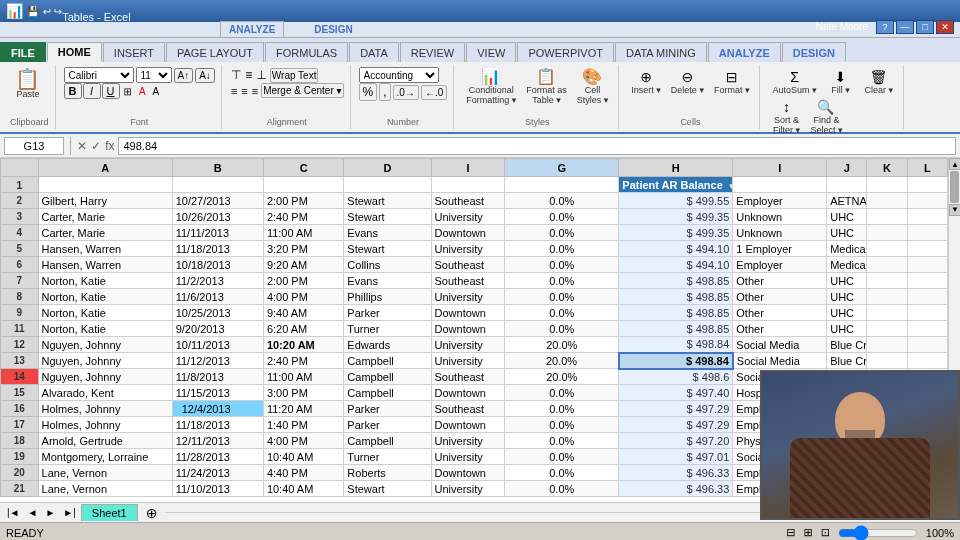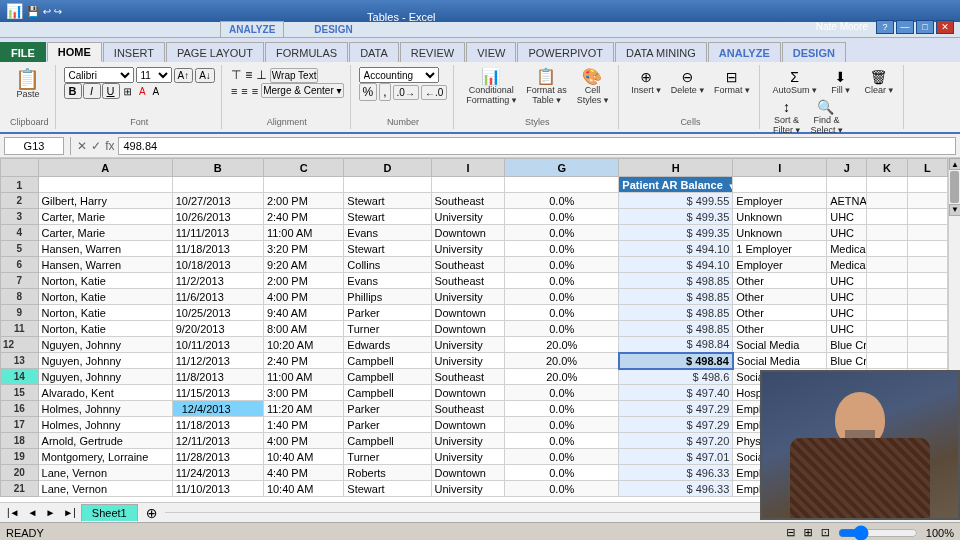--- a/index.html
+++ b/index.html
@@ -9,21 +9,21 @@
     #title-bar {
       background: linear-gradient(to bottom, #4a7fc1, #2b5c9e);
       color: white;
       height: 22px;
       display: flex;
       align-items: center;
       justify-content: space-between;
       padding: 0 6px;
       font-size: 11px;
     }
-    #title-bar .title { flex: 1; text-align: center; margin-top: 12px; }
+    #title-bar .title { flex: 1; text-align: left; margin-top: 12px; }
     #title-bar .win-controls { display: flex; gap: 2px; }
     #title-bar .win-btn {
       width: 18px; height: 14px; background: #5a8fd0; border: 1px solid #1a4a8e;
       color: white; font-size: 9px; display: flex; align-items: center; justify-content: center; cursor: pointer;
     }
     #table-tools-bar {
       background: #dce6f1;
       height: 16px;
       display: flex;
       align-items: center;
@@ -661,35 +661,35 @@
                 <td style="text-align: right; color: rgb(51, 51, 51); background: rgb(230, 240, 255);">$ 498.85</td>
                 <td style="background: rgb(255, 255, 255);">Other</td>
                 <td style="background: rgb(255, 255, 255);">UHC</td>
                 <td style="background: rgb(255, 255, 255);"></td>
                 <td style="background: rgb(255, 255, 255);"></td>
               </tr>
               <tr>
                 <td class="row-header" style="background: rgb(217, 217, 217); color: rgb(51, 51, 51); text-align: center; font-weight: bold; font-size: 10px; border: 1px solid rgb(187, 187, 187);">11</td>
                 <td style="background: rgb(255, 255, 255);">Norton, Katie</td>
                 <td style="background: rgb(255, 255, 255);">9/20/2013</td>
-                <td style="background: rgb(255, 255, 255);">8:00 AM</td>
+                <td style="background: rgb(255, 255, 255);">6:20 AM</td>
                 <td style="background: rgb(255, 255, 255);">Turner</td>
                 <td style="background: rgb(255, 255, 255);">Downtown</td>
                 <td style="text-align: center;">0.0%</td>
                 <td style="text-align: right; color: rgb(51, 51, 51); background: rgb(230, 240, 255);">$ 498.85</td>
                 <td style="background: rgb(255, 255, 255);">Other</td>
                 <td style="background: rgb(255, 255, 255);">UHC</td>
                 <td style="background: rgb(255, 255, 255);"></td>
                 <td style="background: rgb(255, 255, 255);"></td>
               </tr>
               <tr>
-                <td class="row-header" style="background: rgb(217, 217, 217); color: rgb(51, 51, 51); text-align: left; font-weight: bold; font-size: 10px; border: 1px solid rgb(187, 187, 187);">12</td>
+                <td class="row-header" style="background: rgb(217, 217, 217); color: rgb(51, 51, 51); text-align: center; font-weight: bold; font-size: 10px; border: 1px solid rgb(187, 187, 187);">12</td>
                 <td style="background: rgb(249, 249, 249);">Nguyen, Johnny</td>
                 <td style="background: rgb(249, 249, 249);">10/11/2013</td>
-                <td style="background: rgb(249, 249, 249);">10:20 AM</td>
+                <td style="background: rgb(249, 249, 249); font-weight: bold;">10:20 AM</td>
                 <td style="background: rgb(249, 249, 249);">Edwards</td>
                 <td style="background: rgb(249, 249, 249);">University</td>
                 <td style="text-align: center;">20.0%</td>
                 <td style="text-align: right; color: rgb(51, 51, 51); background: rgb(230, 240, 255);">$ 498.84</td>
                 <td style="background: rgb(249, 249, 249);">Social Media</td>
                 <td style="background: rgb(249, 249, 249);">Blue Cross</td>
                 <td style="background: rgb(249, 249, 249);"></td>
                 <td style="background: rgb(249, 249, 249);"></td>
               </tr>
               <tr style="background: rgb(184, 204, 228);">
@@ -700,21 +700,21 @@
                 <td style="background: rgb(255, 255, 255);">Campbell</td>
                 <td style="background: rgb(255, 255, 255);">University</td>
                 <td style="text-align: center;">20.0%</td>
                 <td style="text-align: right; background: rgb(189, 215, 238); border: 2px solid rgb(68, 114, 196); font-weight: bold;">$ 498.84</td>
                 <td style="background: rgb(255, 255, 255);">Social Media</td>
                 <td style="background: rgb(255, 255, 255);">Blue Cross</td>
                 <td style="background: rgb(255, 255, 255);"></td>
                 <td style="background: rgb(255, 255, 255);"></td>
               </tr>
               <tr>
-                <td class="row-header" style="background: #5eead4; color: rgb(51, 51, 51); font-weight: bold; font-size: 10px; border: 1px solid rgb(187, 187, 187);">14</td>
+                <td class="row-header" style="background: #ef4444; color: rgb(51, 51, 51); font-weight: bold; font-size: 10px; border: 1px solid rgb(187, 187, 187);">14</td>
                 <td style="background: rgb(249, 249, 249);">Nguyen, Johnny</td>
                 <td style="background: rgb(249, 249, 249);">11/8/2013</td>
                 <td style="background: rgb(249, 249, 249);">11:00 AM</td>
                 <td style="background: rgb(249, 249, 249);">Campbell</td>
                 <td style="background: rgb(249, 249, 249);">Southeast</td>
                 <td style="text-align: center;">20.0%</td>
                 <td style="text-align: right; color: rgb(51, 51, 51); background: rgb(230, 240, 255);">$ 498.6</td>
                 <td style="background: rgb(249, 249, 249);">Social Media</td>
                 <td style="background: rgb(249, 249, 249);">Blue Cross</td>
                 <td style="background: rgb(249, 249, 249);"></td>

